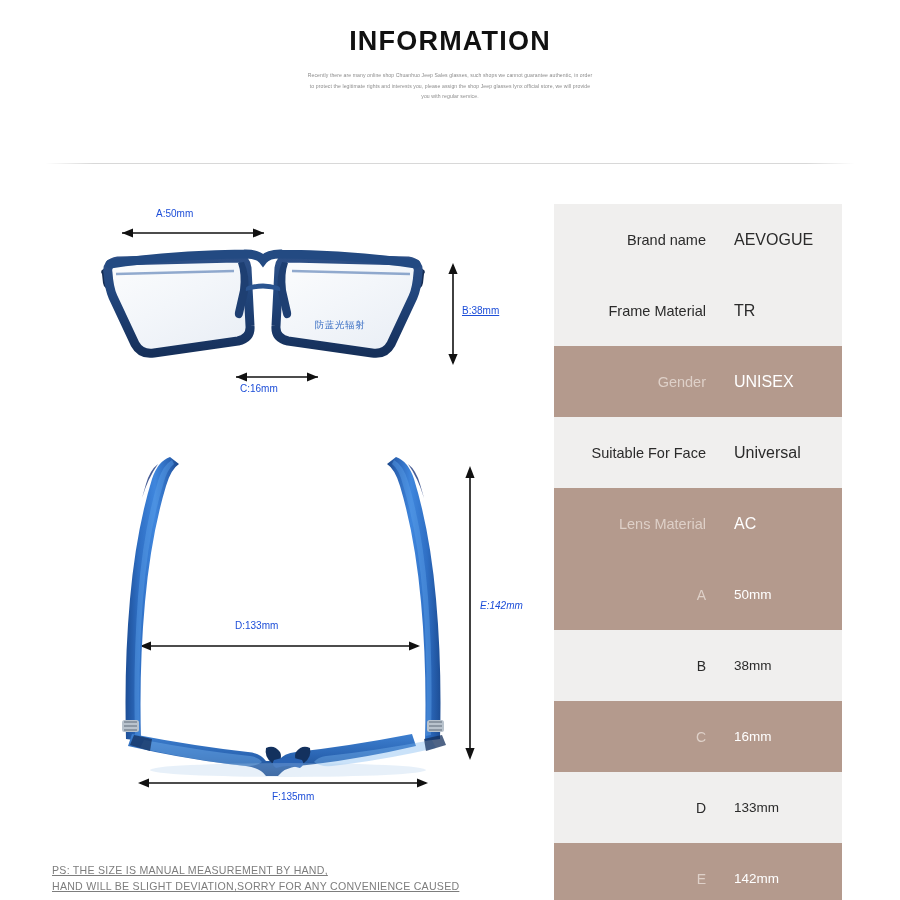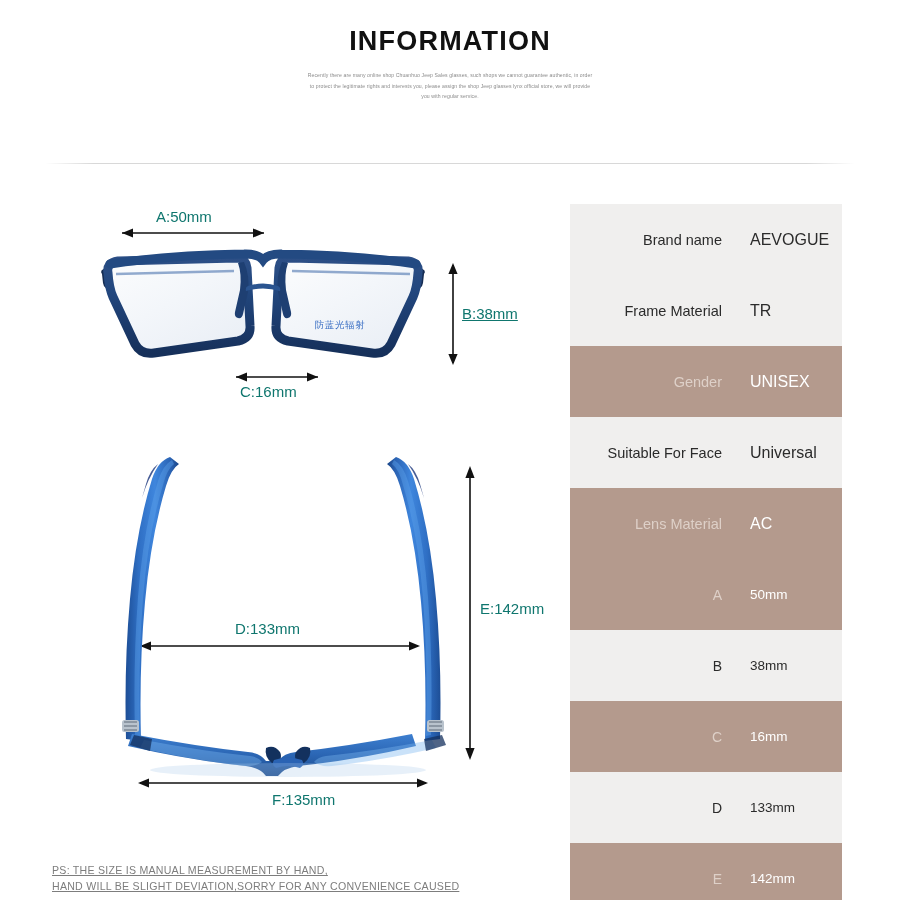--- a/index.html
+++ b/index.html
@@ -29,41 +29,40 @@
     background: linear-gradient(to right, #ffffff 0%, #d8d8d8 6%, #d8d8d8 94%, #ffffff 100%);
   }
 
   
   .spec-table {
     position: absolute; left: 554px; top: 204px; width: 288px;
   }
   .spec-row {
     display: flex; align-items: center;
     height: 71px;
-    margin-left: 16px;
   }
   .spec-row.light { background: #f0efee; }
   .spec-row.dark  { background: #b49a8d; }
   .spec-key {
     width: 166px; text-align: right; padding-right: 14px;
     font-size: 14.5px; color: #2b2b2b;
   }
   .spec-row.dark .spec-key { color: #ded0c8; }
   .spec-val {
     flex: 1; text-align: left; padding-left: 14px;
     font-size: 16px; color: #2b2b2b;
   }
   .spec-row.dark .spec-val { color: #ffffff; }
   .spec-row.size .spec-key { font-size: 14px; }
   .spec-row.size .spec-val { font-size: 13.5px; }
 
   
   .diagram { position: absolute; }
   .dim-label {
-    position: absolute; font-size: 15px; color: #0f766e;
+    position: absolute; font-size: 10px; color: #1d4ed8;
     white-space: nowrap;
   }
   svg { display: block; overflow: visible; }
 
   
   .ps-note {
     position: absolute; left: 52px; top: 862px; width: 480px;
     font-size: 10.6px; line-height: 16px; color: #7d7d7d;
     letter-spacing: 0.25px;
     text-decoration: underline;
@@ -232,21 +231,21 @@
         <path d="M186,312 q14,-5 28,0 q3,5 -2,8 q-12,-4 -24,0 q-5,-3 -2,-8 z" fill="#2a63b4"></path>
 
         <ellipse cx="200" cy="322" rx="138" ry="7" fill="#a9c9ea" opacity="0.28"></ellipse>
 
         <path d="M46,287 q10,2 18,4 l-2,12 q-10,-3 -20,-6 z" fill="#14305d" opacity="0.75"></path>
         <path d="M354,287 q-10,2 -18,4 l2,12 q10,-3 20,-6 z" fill="#14305d" opacity="0.75"></path>
       </g>
     </svg>
 
     <div class="dim-label" style="left:147px; top:172px;">D:133mm</div>
-    <div class="dim-label" style="left:392px; top:152px;">E:142mm</div>
+    <div class="dim-label" style="left:392px; top:152px;font-style:italic;">E:142mm</div>
     <div class="dim-label" style="left:148px; top:343px;margin-left:36px;">F:135mm</div>
   </div>
 
   <div class="spec-table">
 
     <div class="spec-row light">
       <div class="spec-key">Brand name</div>
       <div class="spec-val">AEVOGUE</div>
     </div>
 

